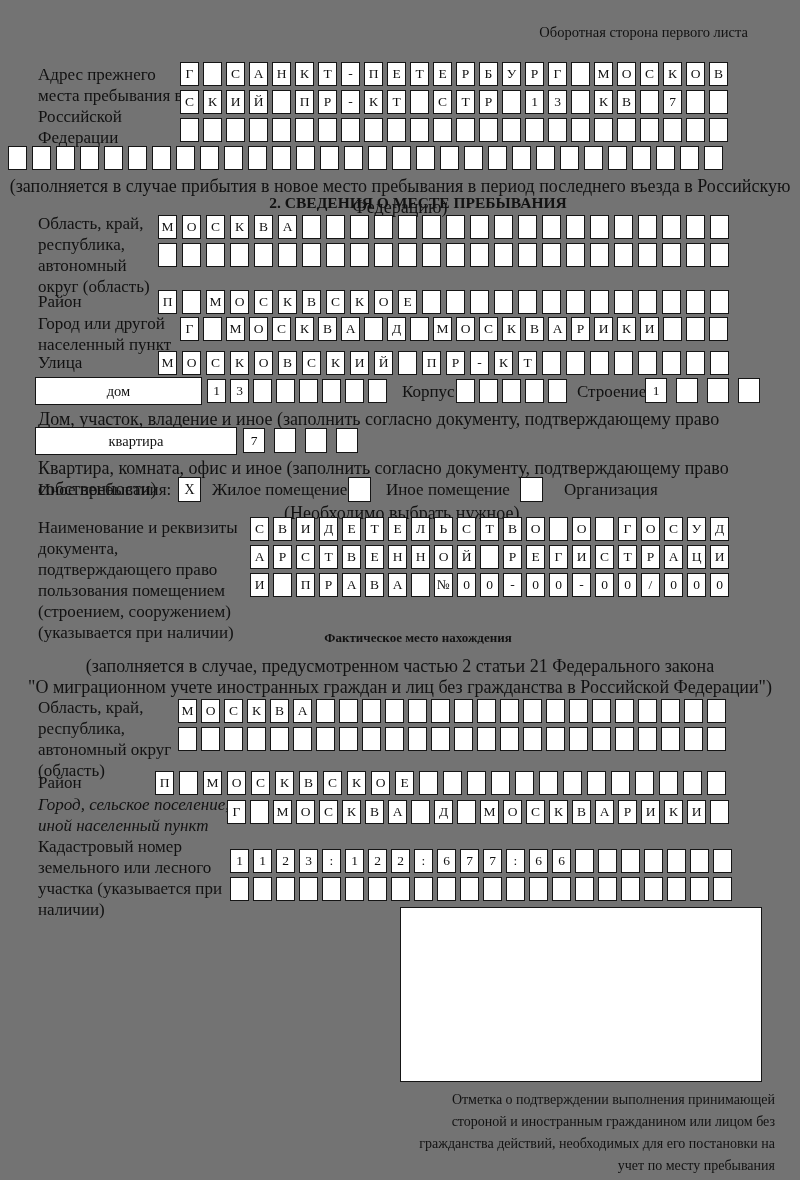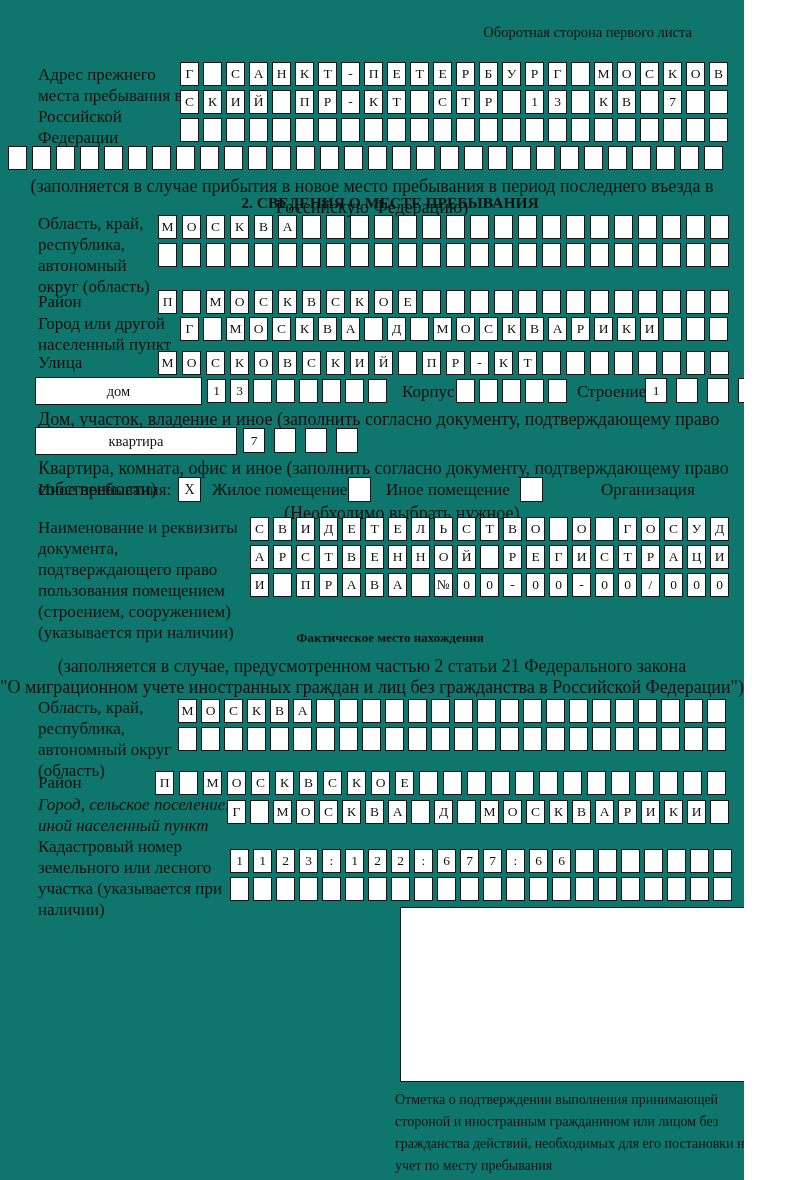--- a/index.html
+++ b/index.html
@@ -1,20 +1,19 @@
 <!DOCTYPE html>
 <html><head>
 <meta charset="utf-8">
 <style>
   html,body{margin:0;padding:0;background:#fff;}
   #page{
-    position:relative;width:732px;height:1180px;background:#0f766e;
+    position:relative;width:800px;height:1180px;background:#737373;
     font-family:"Liberation Serif","DejaVu Serif",serif;color:#111;
     overflow:hidden;
-    padding-left:12px;
   }
   .lbl{position:absolute;font-size:17px;line-height:21px;color:#111;white-space:normal;}
   .note{font-size:18px;}
   .cline{position:absolute;left:0;width:100%;text-align:center;}
   .title{font-weight:bold;font-size:15.5px;margin-left:18px;}
   .cells{position:absolute;display:flex;gap:4px;}
   .cells.g5{gap:5px;}
   .cells.gw{gap:9px;}
   .cell{
     flex:0 0 auto;width:17px;height:22px;border:1.5px solid #151515;
@@ -25,21 +24,21 @@
   .wbox{
     position:absolute;border:1.6px solid #151515;background:#fff;
     display:flex;align-items:center;justify-content:center;font-size:14.5px;
   }
   .chk{
     position:absolute;width:21px;height:23px;border:1.6px solid #151515;background:#fff;
     display:flex;align-items:center;justify-content:center;font-size:14px;
   }
   .hdr{position:absolute;right:52px;top:24px;font-size:14.5px;}
   .stamp-box{position:absolute;border:1.6px solid #151515;background:#fff;}
-  .stamp-cap{position:absolute;text-align:left;font-size:14px;line-height:22px;}
+  .stamp-cap{position:absolute;text-align:right;font-size:14px;line-height:22px;}
 </style>
 </head>
 <body>
 
 <div id="page">
 
   <div class="hdr">Оборотная сторона первого листа</div>
 
   <div class="lbl" style="top:64px;left:38px;width:155px;">Адрес прежнего места пребывания в Российской Федерации</div>
   <div class="cells" style="top:62px;left:180px;">
@@ -330,21 +329,21 @@
       <div class="cell"></div>
     </div>
   <div class="lbl note" style="top:458px;left:38px;width:730px;">Квартира, комната, офис и иное (заполнить согласно документу, подтверждающему право собственности)</div>
 
   <div class="lbl" style="top:479px;left:38px;">Иное пребывания:</div>
   <div class="chk" style="top:477px;left:178px;">X</div>
   <div class="lbl" style="top:479px;left:212px;">Жилое помещение</div>
   <div class="chk" style="top:477px;left:348px;"></div>
   <div class="lbl" style="top:479px;left:386px;">Иное помещение</div>
   <div class="chk" style="top:477px;left:520px;"></div>
-  <div class="lbl" style="top:479px;left:564px;margin-left:37px;">Организация</div>
+  <div class="lbl" style="top:479px;left:564px;">Организация</div>
   <div class="lbl note" style="top:503px;left:242px;margin-left:42px;">(Необходимо выбрать нужное)</div>
 
   <div class="lbl" style="top:517px;left:38px;width:215px;">Наименование и реквизиты документа, подтверждающего право пользования помещением (строением, сооружением) (указывается при наличии)</div>
   <div class="cells" style="top:517px;left:250px;">
       <div class="cell">С</div>
       <div class="cell">В</div>
       <div class="cell">И</div>
       <div class="cell">Д</div>
       <div class="cell">Е</div>
       <div class="cell">Т</div>

